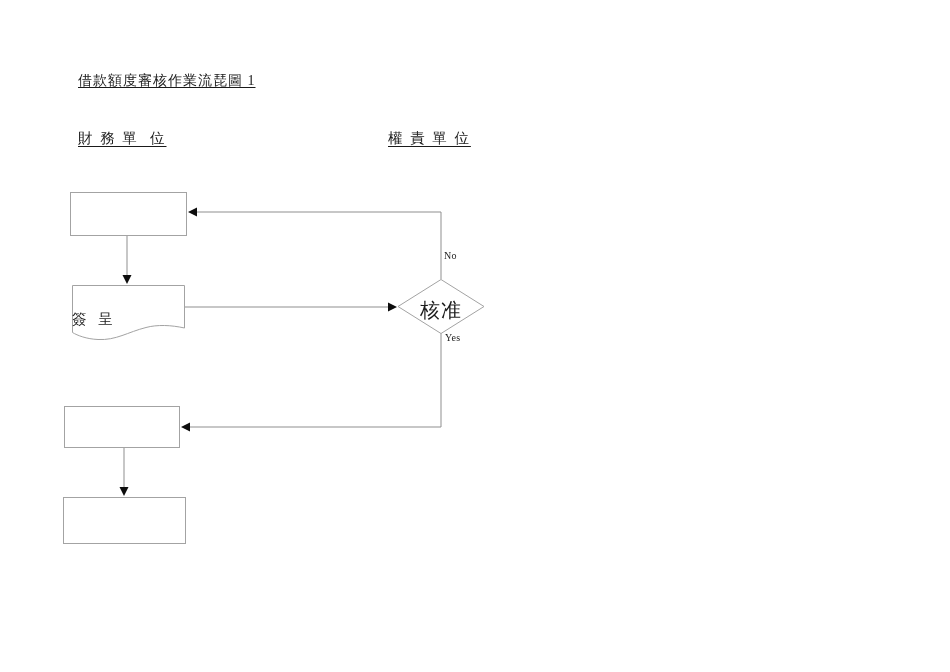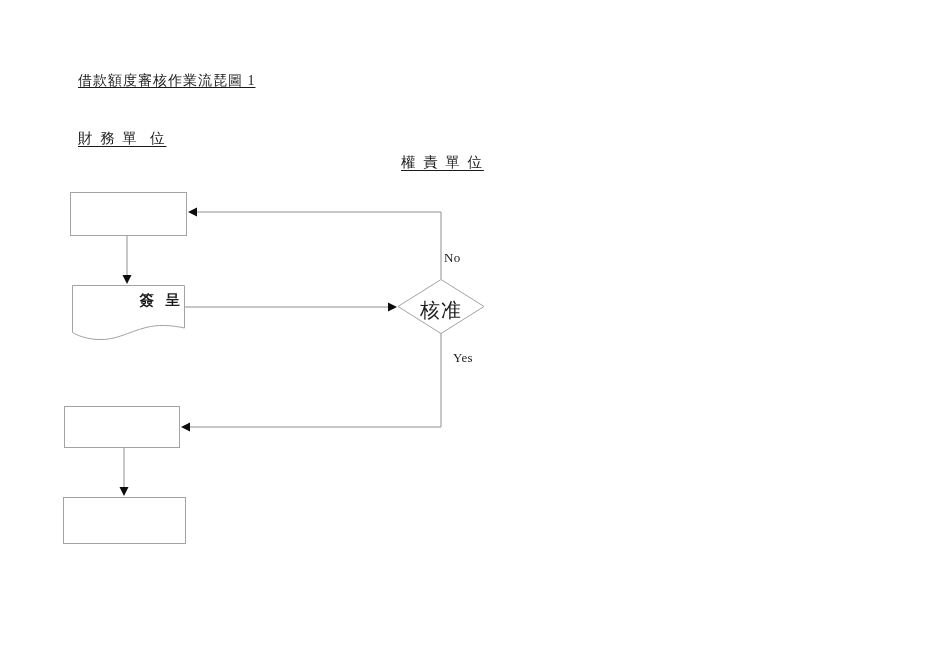--- a/index.html
+++ b/index.html
@@ -19,40 +19,40 @@
     text-decoration: underline;
     text-underline-offset: 2px;
   }
   .col-header {
     top: 129px;
     font-size: 14.5px; letter-spacing: 2px;
     text-decoration: underline;
     text-underline-offset: 3px;
   }
   .col-header.left  { left: 78px; text-align: right; }
-  .col-header.right { left: 401px; margin-top: 24px; }
+  .col-header.right { left: 388px; }
   .node-text { position: absolute; color: #1a1a1a; }
   .apply-label {
     left: 76px; top: 194px; width: 110px;
     font-size: 13.5px; line-height: 19.5px; letter-spacing: 0.2px;
   }
   .sign-label {
-    left: 72px; top: 291px; width: 112px;
-    text-align: right; font-size: 14.5px; letter-spacing: 4px; font-weight: bold;
+    left: 72px; top: 310px; width: 112px;
+    text-align: left; font-size: 14.5px; letter-spacing: 4px;
   }
   .approve-label {
     left: 398px; top: 297px; width: 86px;
     text-align: center; font-size: 20px; letter-spacing: 1px;
   }
   .edge-label {
     position: absolute; color: #222222;
-    font-size: 13px; letter-spacing: 0.3px;
+    font-size: 10px; letter-spacing: 0.3px;
   }
   .edge-label.no  { left: 444px; top: 250px; }
-  .edge-label.yes { left: 445px; top: 350px; margin-left: 8px; }
+  .edge-label.yes { left: 445px; top: 332px; }
   .empty-label { position: absolute; font-size: 12px; }
   .empty-1 { left: 70px; top: 415px; }
   .empty-2 { left: 70px; top: 508px; }
 </style>
 </head>
 <body>
 
 <div class="page">
 
   <svg class="canvas" width="950" height="672" viewBox="0 0 950 672">

